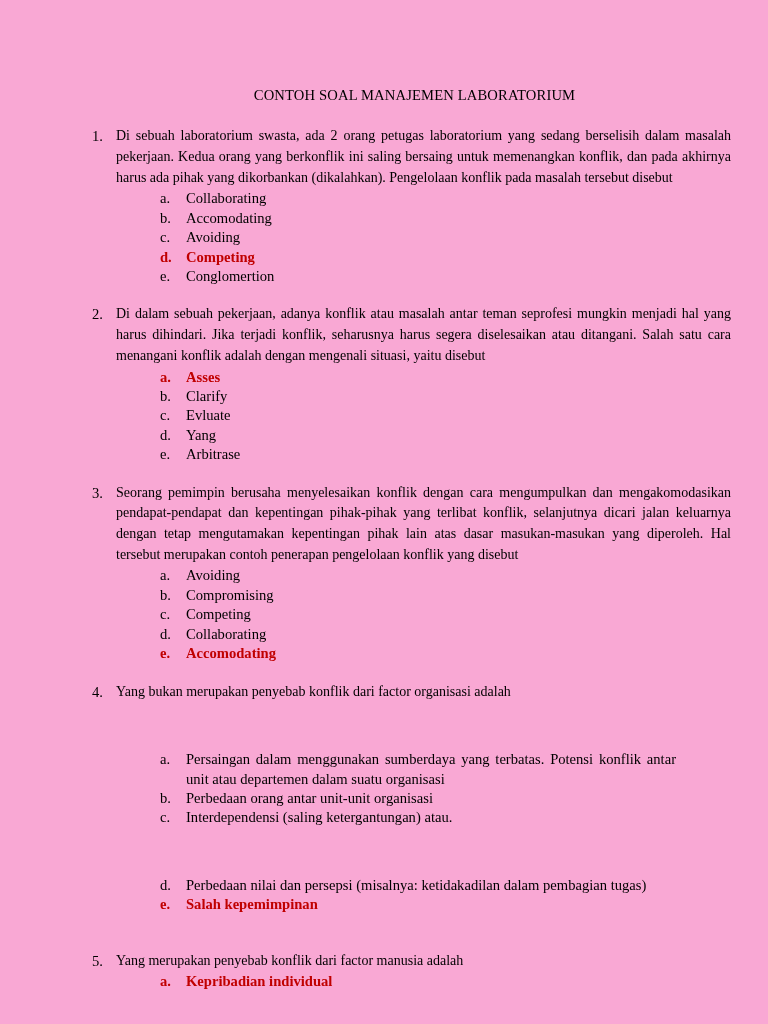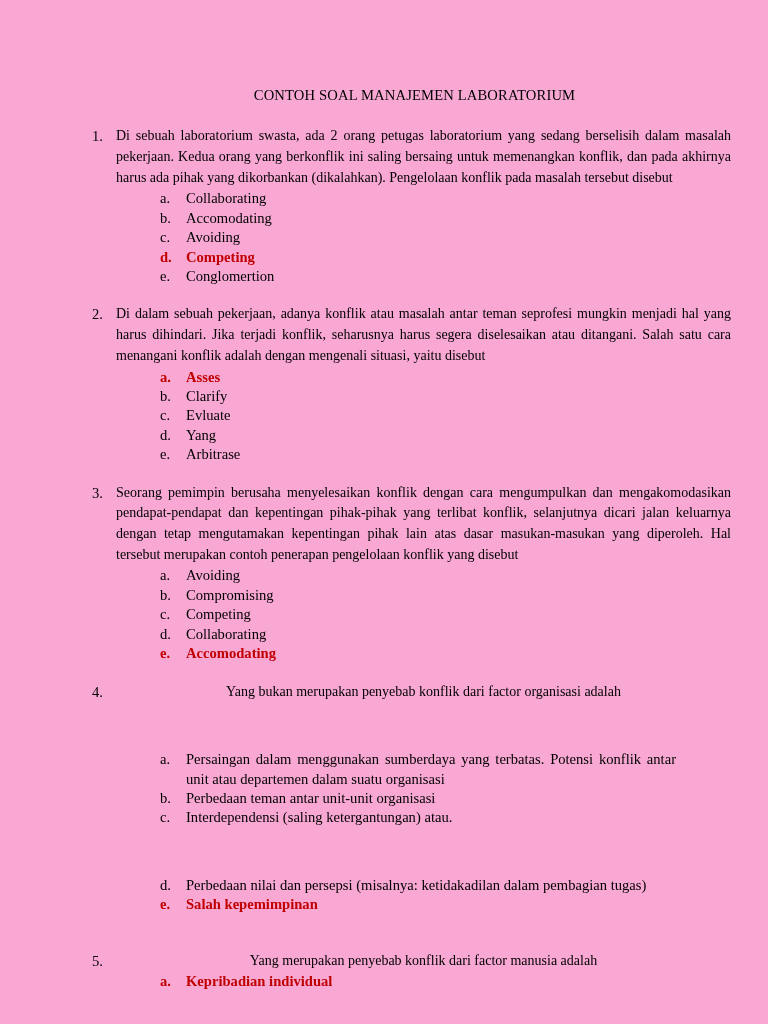--- a/index.html
+++ b/index.html
@@ -57,21 +57,21 @@
     line-height: 1.48;
   }
   .q-text {
     font-size: 14px;
     line-height: 1.48;
     text-align: justify;
     text-justify: inter-word;
     margin: 0;
   }
   .q-text.nojustify {
-    text-align: center;
+    text-align: left;
   }
 
   
   .options {
     list-style: none;
     margin: 0;
     padding: 0;
     margin-left: 68px;
     margin-top: 1px;
   }
@@ -206,21 +206,21 @@
           <span class="q-num">4.</span>
           <p class="q-text nojustify">Yang bukan merupakan penyebab konflik dari factor organisasi adalah</p>
         </div>
         <ul class="options wide">
           <li class="option justify">
             <span class="opt-letter">a.</span>
             <span class="opt-text">Persaingan dalam menggunakan sumberdaya yang terbatas. Potensi konflik antar unit atau departemen dalam suatu organisasi</span>
           </li>
           <li class="option">
             <span class="opt-letter">b.</span>
-            <span class="opt-text">Perbedaan teman antar unit-unit organisasi</span>
+            <span class="opt-text">Perbedaan orang antar unit-unit organisasi</span>
           </li>
           <li class="option">
             <span class="opt-letter">c.</span>
             <span class="opt-text">Interdependensi (saling ketergantungan) atau.</span>
           </li>
           <li class="option justify">
             <span class="opt-letter">d.</span>
             <span class="opt-text">Perbedaan nilai dan persepsi (misalnya: ketidakadilan dalam pembagian tugas)</span>
           </li>
           <li class="option correct">

